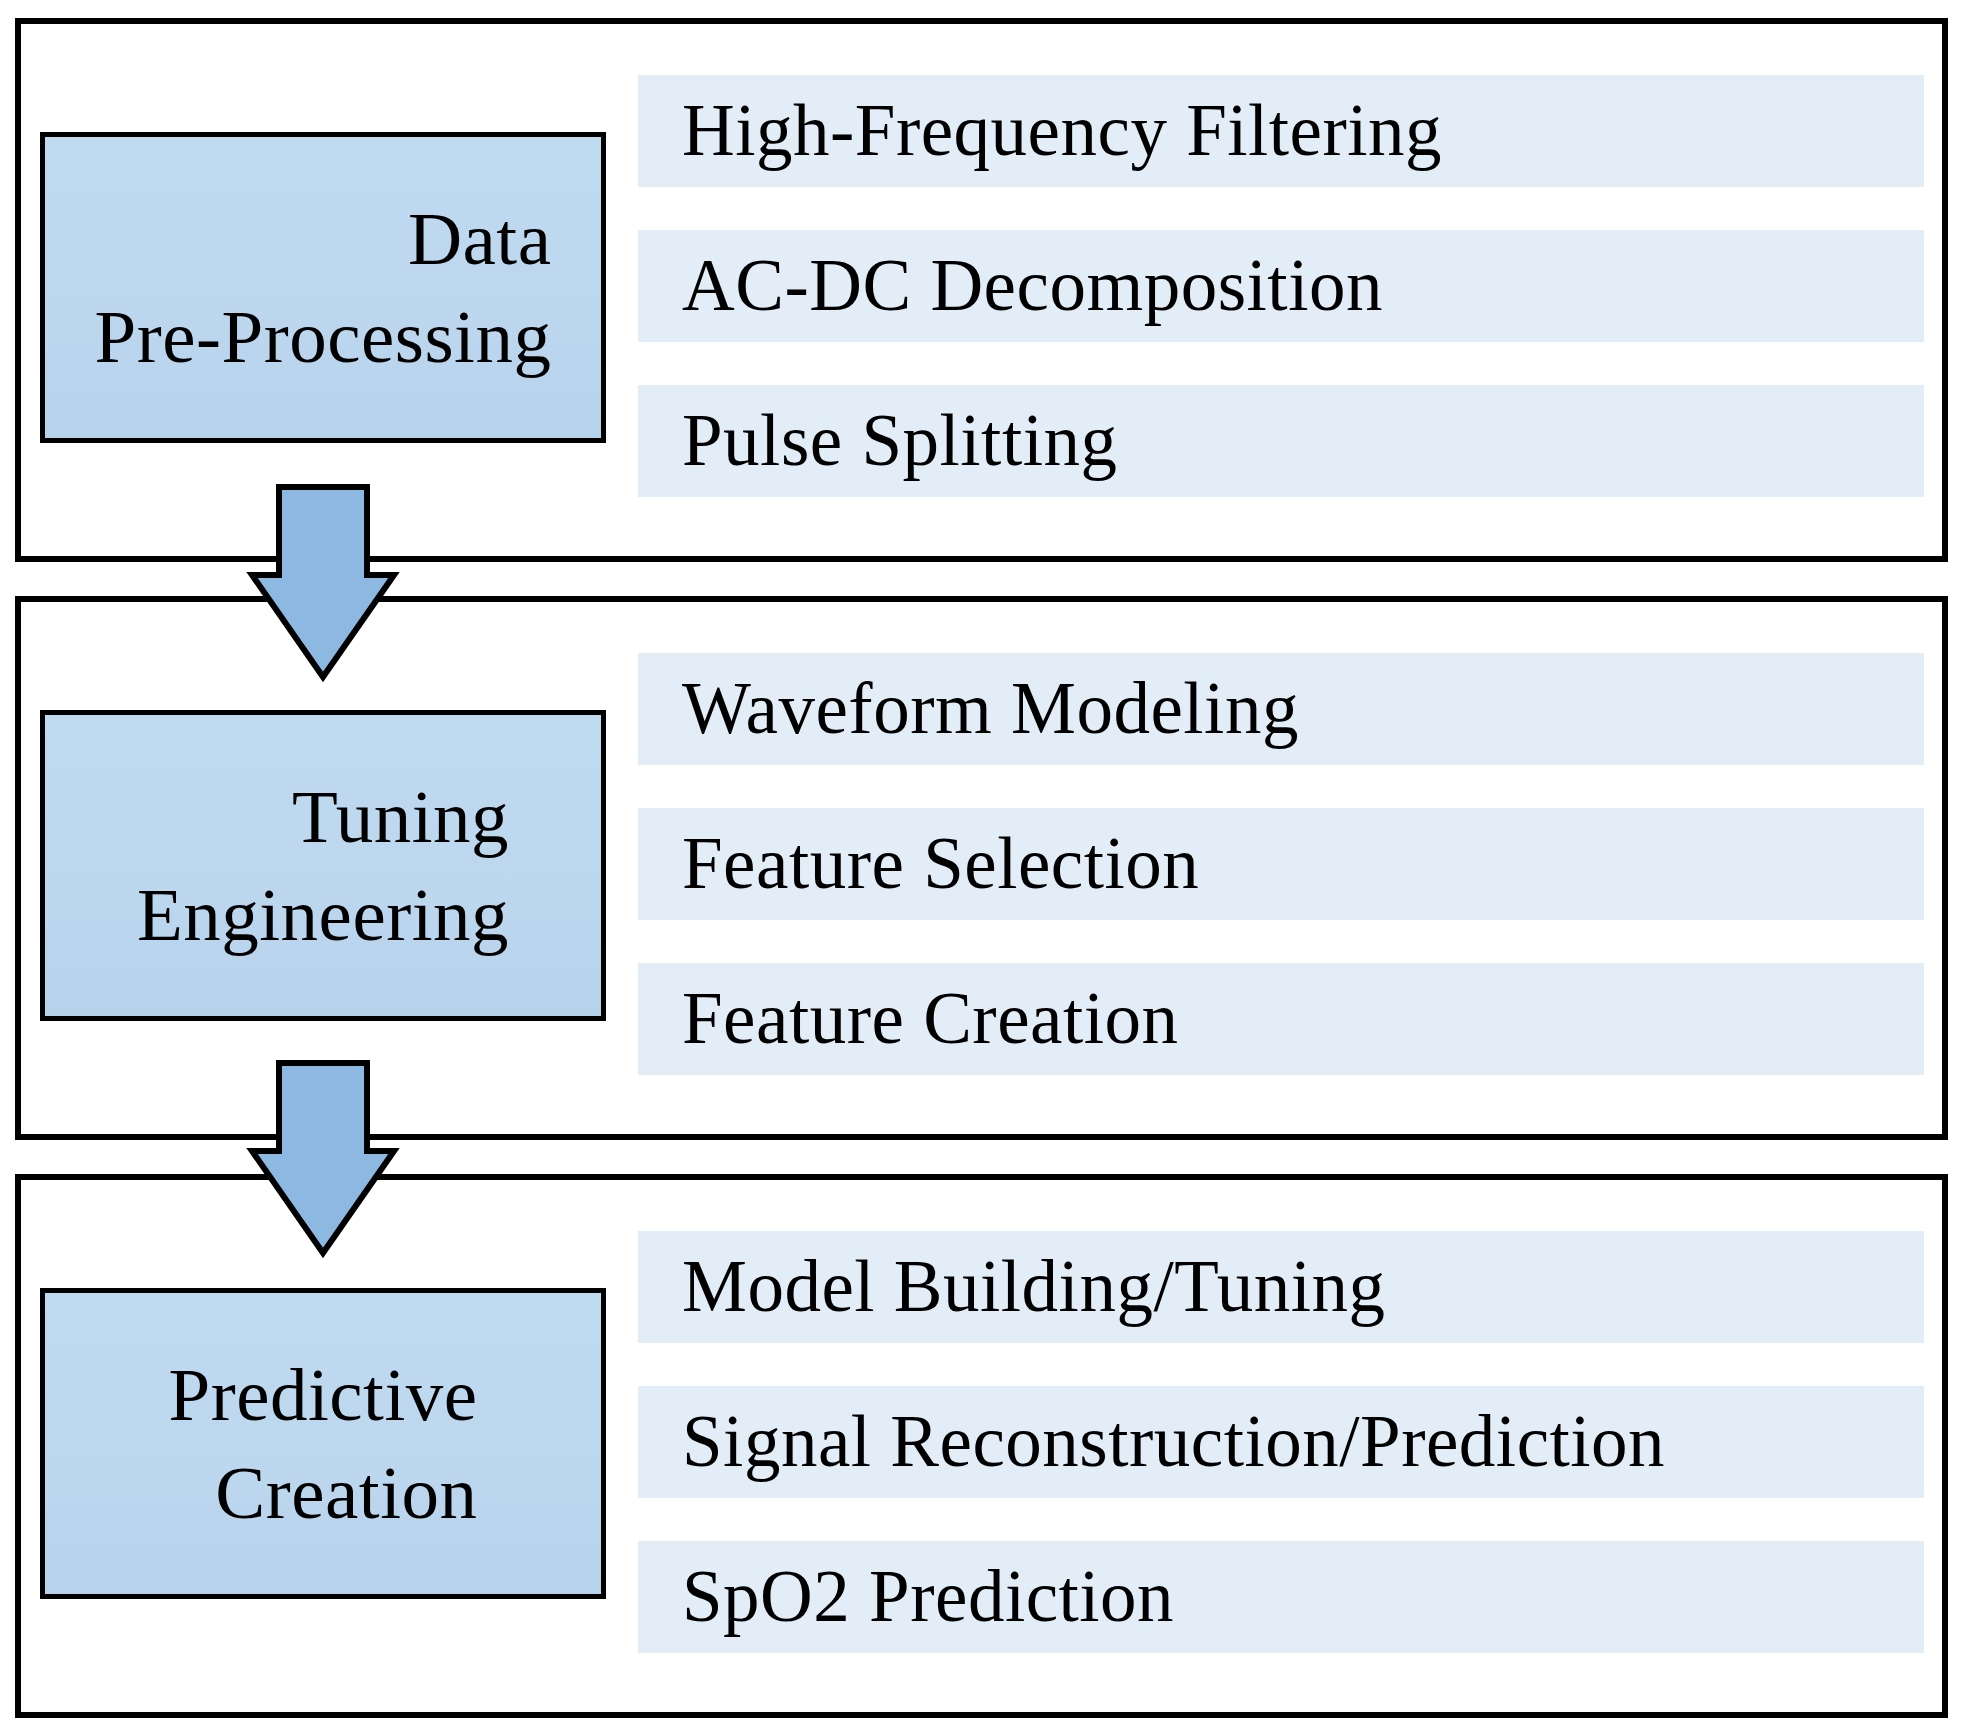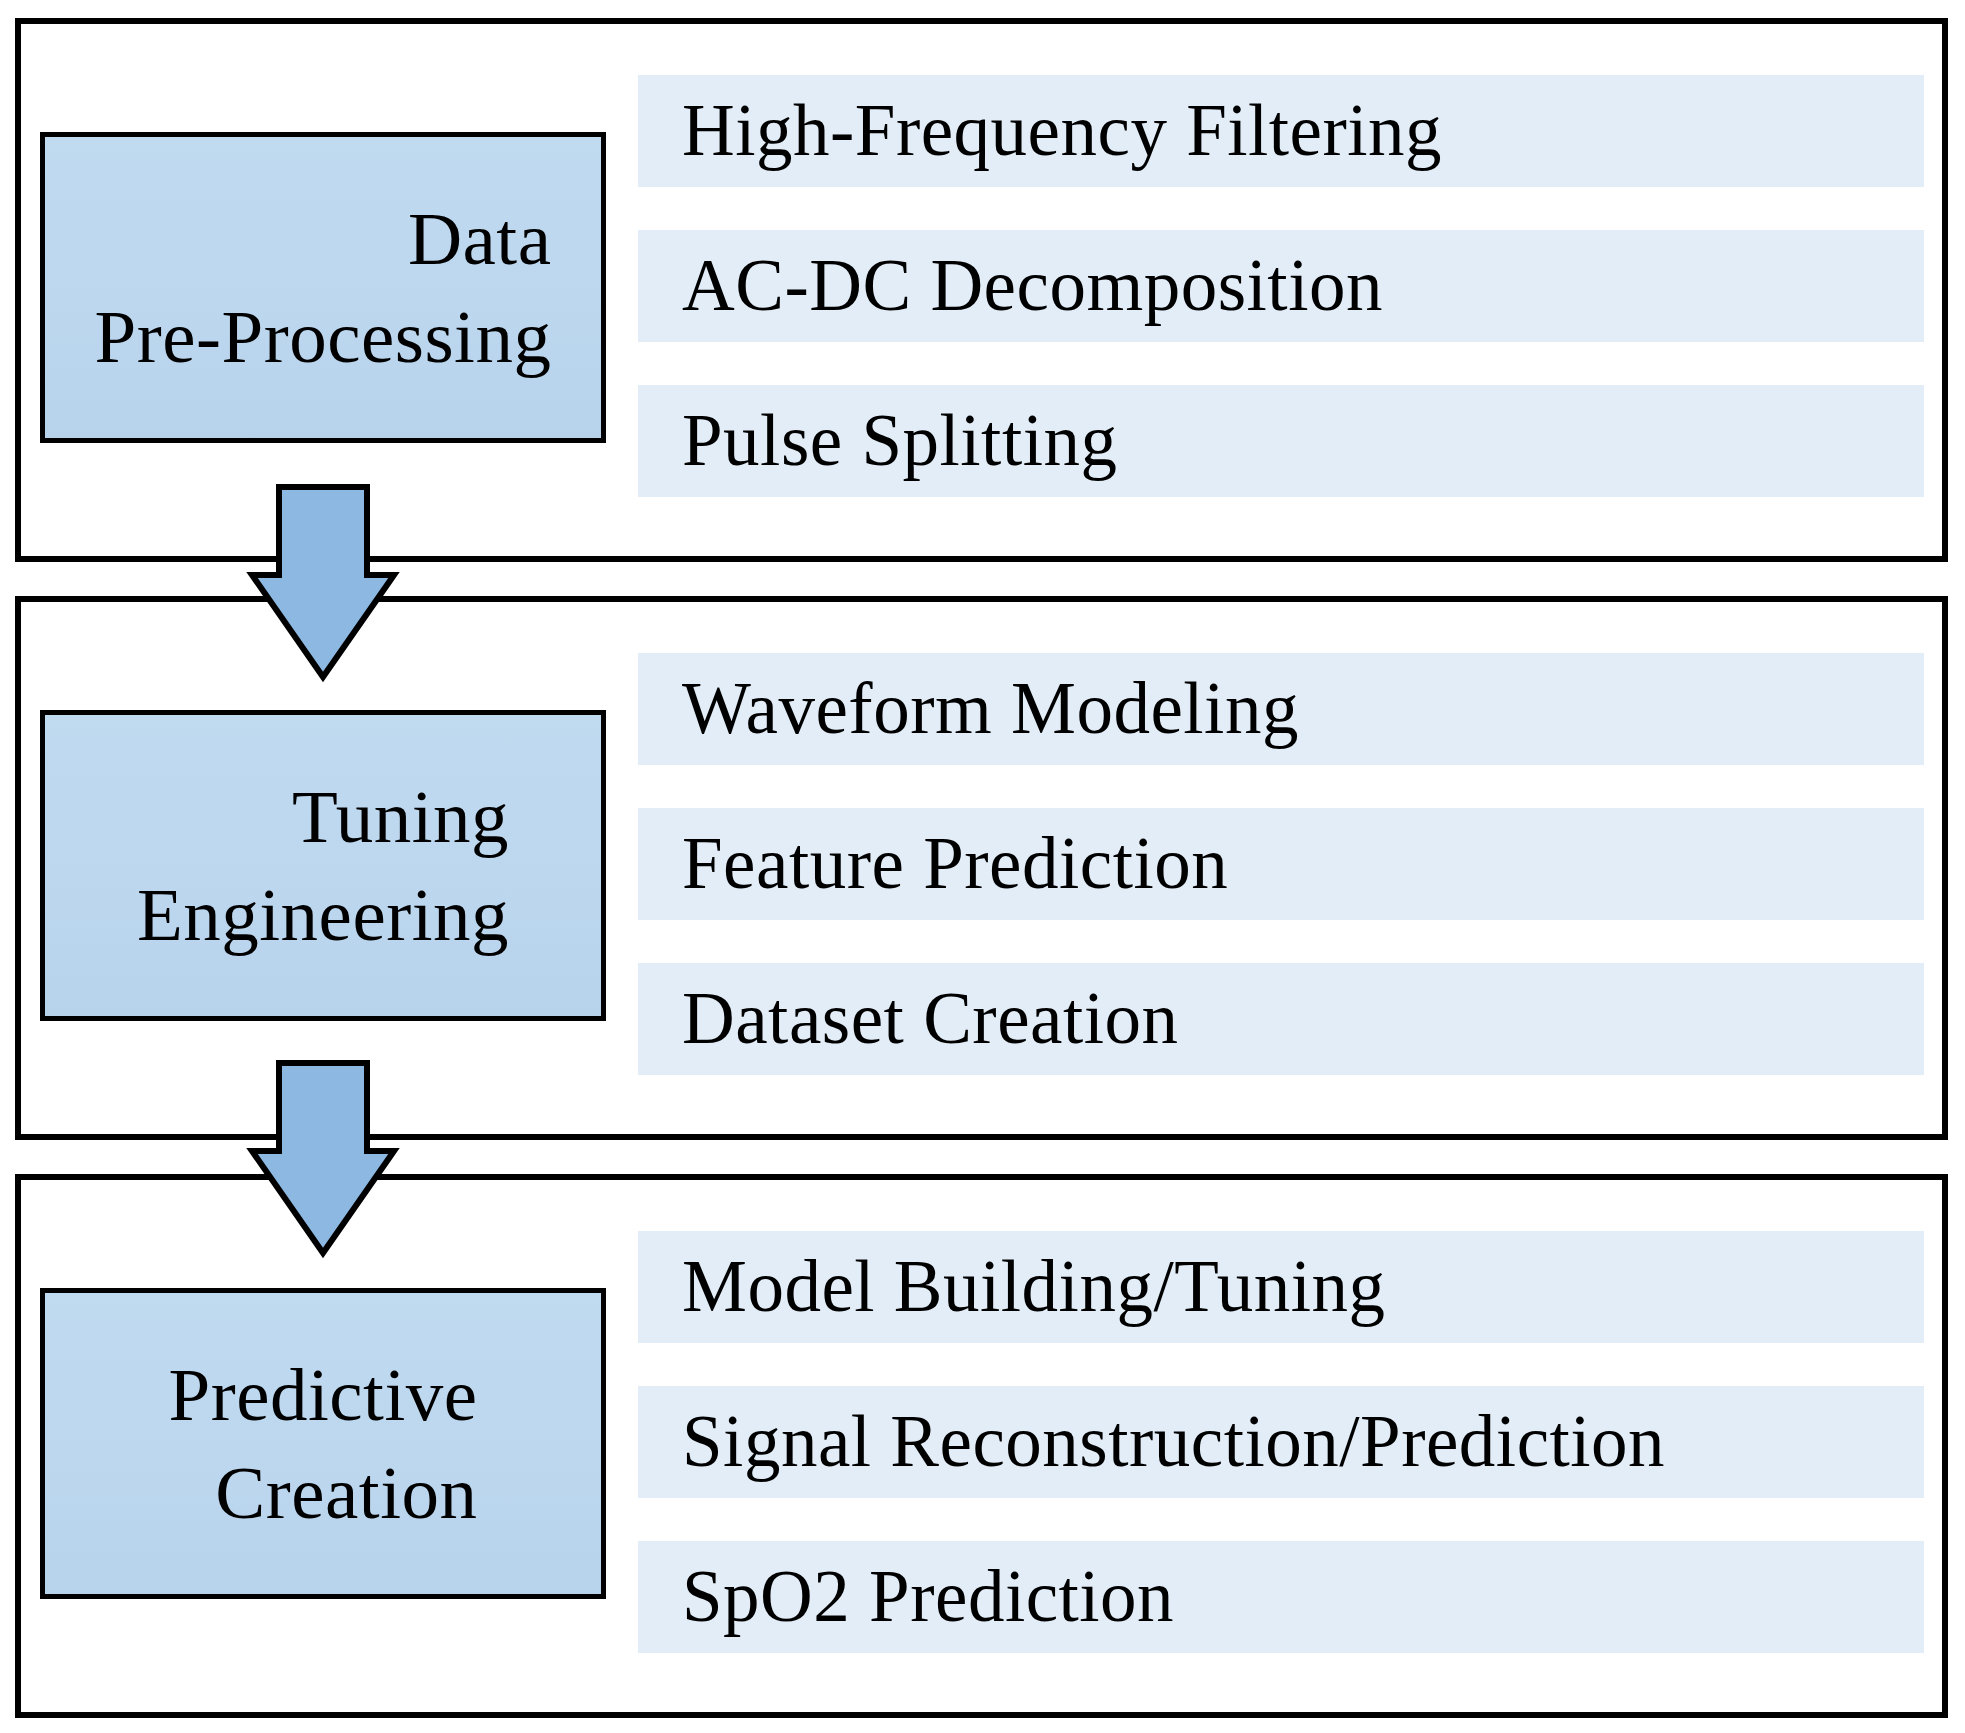--- a/index.html
+++ b/index.html
@@ -102,24 +102,24 @@
 
   <div class="stage-section s2">
     <div class="stage-label-box">
       <div class="stage-label">Tuning
 Engineering</div>
     </div>
     <div class="step-bar r0">
       <span class="step-label">Waveform Modeling</span>
     </div>
     <div class="step-bar r1">
-      <span class="step-label">Feature Prediction</span>
+      <span class="step-label">Feature Selection</span>
     </div>
     <div class="step-bar r2">
-      <span class="step-label">Dataset Creation</span>
+      <span class="step-label">Feature Creation</span>
     </div>
   </div>
 
   <div class="stage-section s3">
     <div class="stage-label-box">
       <div class="stage-label">Predictive
 Creation</div>
     </div>
     <div class="step-bar r1">
       <span class="step-label">Signal Reconstruction/Prediction</span>

